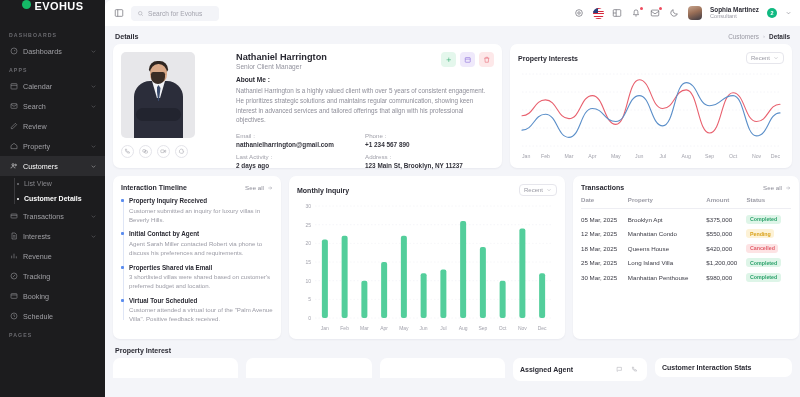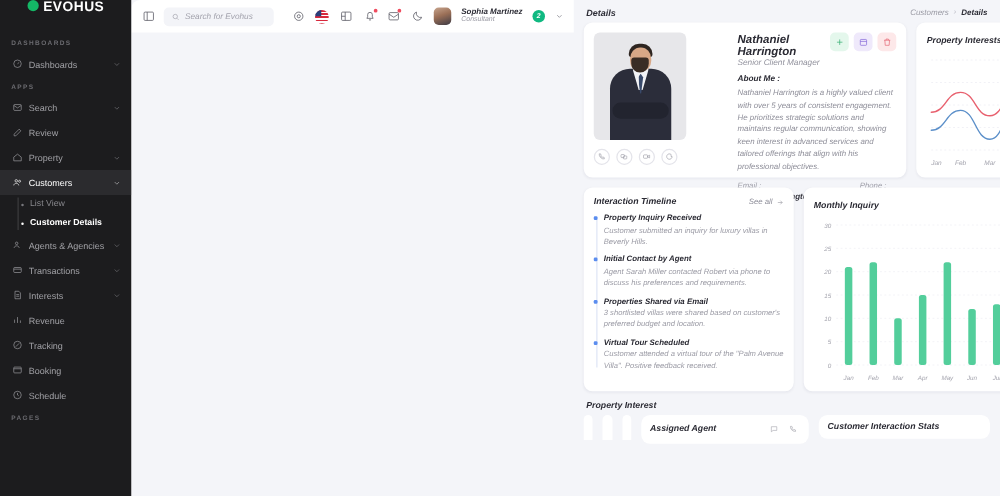--- a/index.html
+++ b/index.html
@@ -36,22 +36,22 @@
   .sub-wrap { position: relative; padding-left: 17px; }
   .sub-wrap:before {
     content:""; position:absolute; left: 14px; top: 2px; bottom: 2px; width: 1px; background:#3a3a3d;
   }
   .sub-item { display:flex; align-items:center; gap:5px; height: 15px; font-size: 7px; color:#88888d; cursor:pointer; }
   .sub-item .dot { width:2px; height:2px; border-radius:50%; background:#77777c; flex:0 0 2px; }
   .sub-item.current { color:#fff; font-weight:700; }
   .sub-item.current .dot { background:#fff; }
 
   
-  .main { flex: 1 1 auto; height: 397px; display: flex; overflow: hidden;
-          background:#f4f5f9;font-style:italic; }
+  .main { flex: 1 1 auto; height: 397px; display: flex; flex-direction: column; overflow: hidden;
+          background:#f4f5f9; }
   .topbar {
     height: 26px; background: #fff; display: flex; align-items: center;
     padding: 0 8px 0 8px; gap: 7px; flex: 0 0 26px;
     border-top-left-radius: 7px;
   }
   .tb-icon { width: 11px; height: 11px; color: #5a5a64; display:flex; align-items:center; justify-content:center; cursor:pointer; position:relative;}
   .tb-icon svg { width: 10px; height: 10px; stroke: currentColor; fill:none; stroke-width: 1.5; }
   .search-box {
     width: 88px; height: 15px; background: #f3f4f8; border-radius: 4px;
     display: flex; align-items: center; gap: 4px; padding: 0 6px; cursor: text;
@@ -188,20 +188,32 @@
       <span class="chev"><svg viewBox="0 0 24 24">
             <path d="M6 9l6 6 6-6"></path>
           </svg></span>
     </div>
 
     <div class="nav-section">APPS</div>
 
     <div class="nav-item">
       <span class="ic">
           <svg viewBox="0 0 24 24">
+            <rect x="3" y="5" width="18" height="16" rx="2"></rect>
+            <path d="M3 10h18"></path>
+          </svg>
+        </span>
+      <span class="lbl">Calendar</span>
+      <span class="chev"><svg viewBox="0 0 24 24">
+            <path d="M6 9l6 6 6-6"></path>
+          </svg></span>
+    </div>
+    <div class="nav-item">
+      <span class="ic">
+          <svg viewBox="0 0 24 24">
             <rect x="3" y="5" width="18" height="14" rx="2"></rect>
             <path d="M3 7l9 6 9-6"></path>
           </svg>
         </span>
       <span class="lbl">Search</span>
       <span class="chev"><svg viewBox="0 0 24 24">
             <path d="M6 9l6 6 6-6"></path>
           </svg></span>
     </div>
     <div class="nav-item">
@@ -241,32 +253,20 @@
       <div class="sub-item">
         <span class="dot"></span>
         <span>List View</span>
       </div>
       <div class="sub-item current">
         <span class="dot"></span>
         <span>Customer Details</span>
       </div>
     </div>
 
-    <div class="nav-item">
-      <span class="ic">
-          <svg viewBox="0 0 24 24">
-            <circle cx="10" cy="8" r="3"></circle>
-            <path d="M4 19c0-3 3-5 6-5s6 2 6 5"></path>
-          </svg>
-        </span>
-      <span class="lbl">Agents &amp; Agencies</span>
-      <span class="chev"><svg viewBox="0 0 24 24">
-            <path d="M6 9l6 6 6-6"></path>
-          </svg></span>
-    </div>
     <div class="nav-item">
       <span class="ic">
           <svg viewBox="0 0 24 24">
             <rect x="3" y="6" width="18" height="12" rx="2"></rect>
             <path d="M3 10h18"></path>
           </svg>
         </span>
       <span class="lbl">Transactions</span>
       <span class="chev"><svg viewBox="0 0 24 24">
             <path d="M6 9l6 6 6-6"></path>

